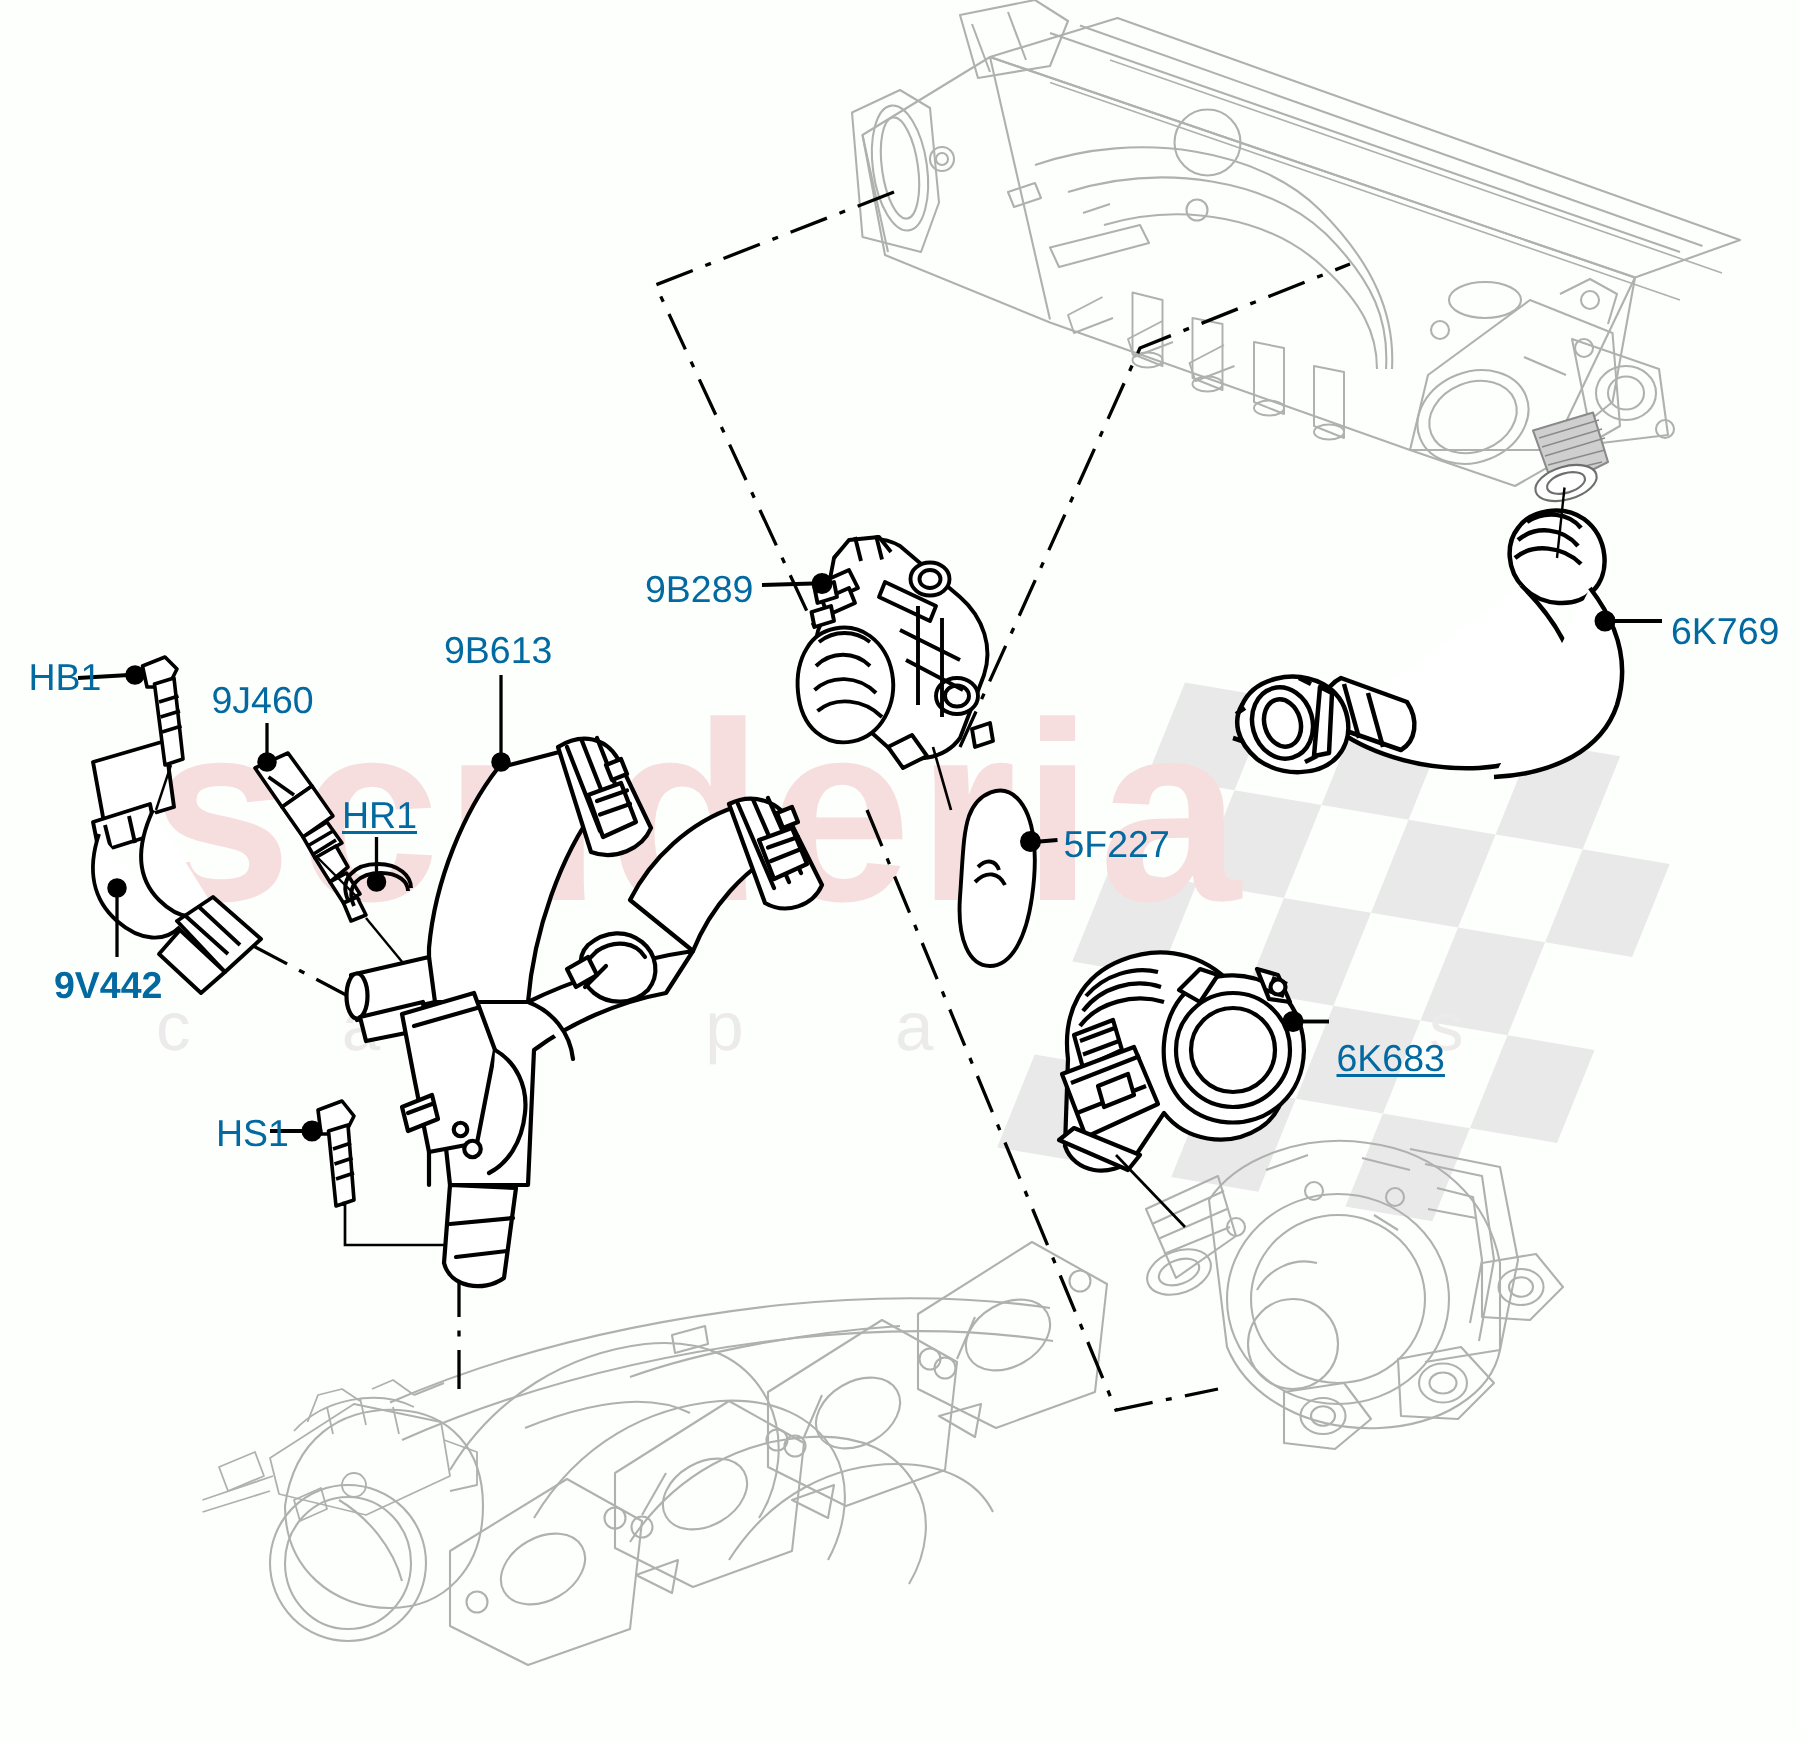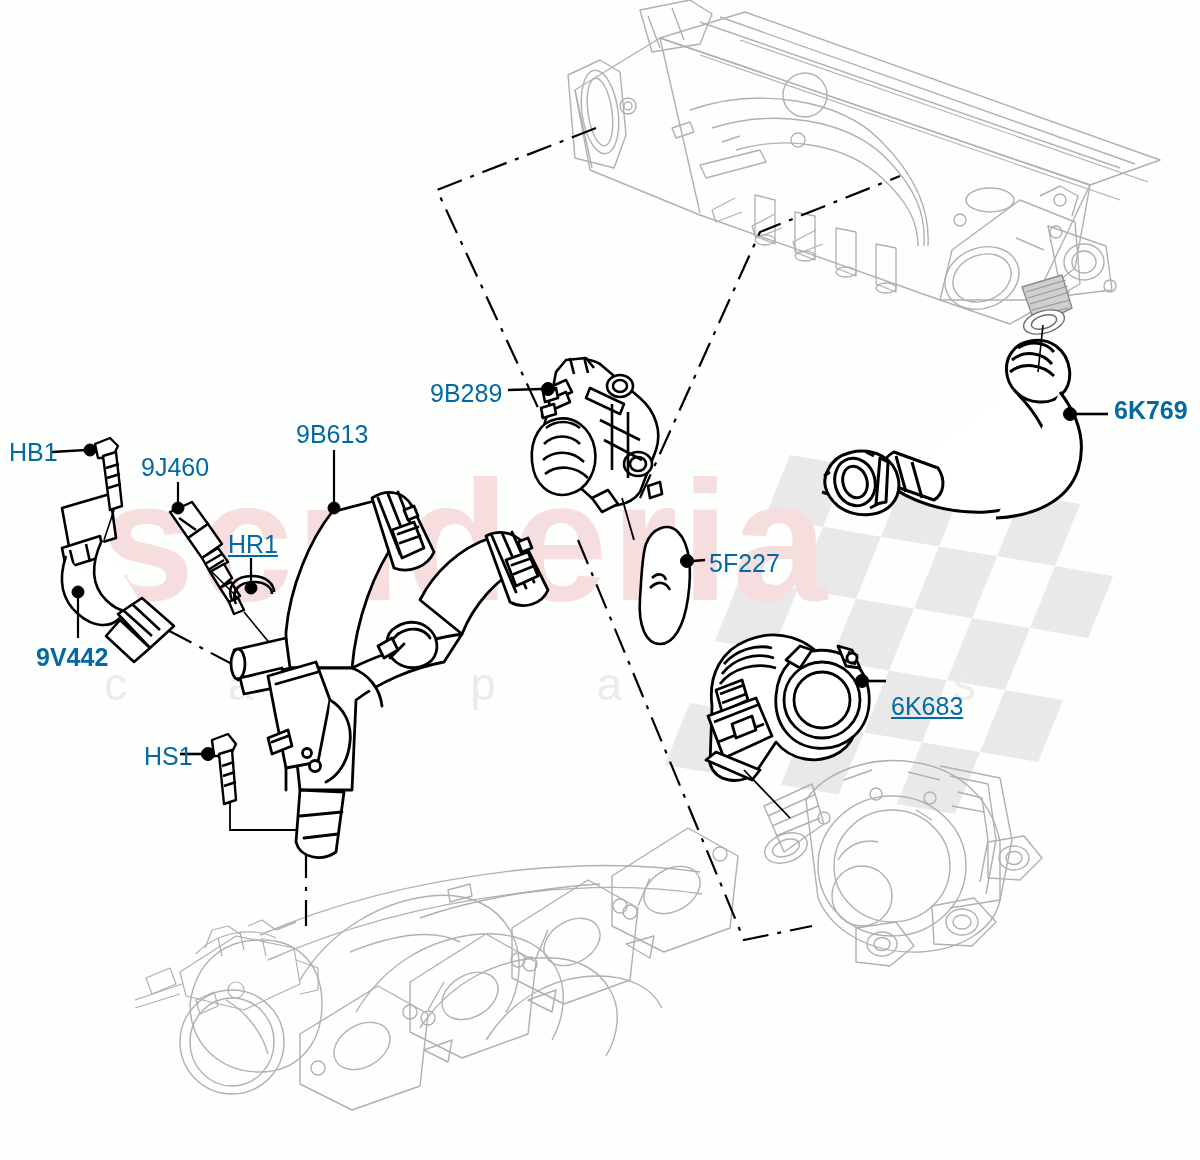--- a/index.html
+++ b/index.html
@@ -458,24 +458,24 @@
         <circle cx="862" cy="681" r="6.5"></circle>
 
     <line x1="78" y1="598" x2="78" y2="638" stroke-width="2.2"></line>
         <circle cx="78" cy="592" r="6"></circle>
 
     <line x1="180" y1="754" x2="202" y2="754" stroke-width="2.6"></line>
         <circle cx="208" cy="754" r="6.5"></circle>
   </g>
 </svg>
 
-<div class="lbl" style="left:9px;   top:440px;">HB1</div>
+<div class="lbl" style="left:19px;   top:440px;">HB1</div>
 <div class="lbl" style="left:141px; top:455px;">9J460</div>
 <div class="lbl" style="left:228px; top:532px;text-decoration:underline;">HR1</div>
 <div class="lbl" style="left:296px; top:422px;text-align:center;">9B613</div>
 <div class="lbl" style="left:430px; top:381px;">9B289</div>
 <div class="lbl" style="left:709px; top:551px;">5F227</div>
-<div class="lbl" style="left:1114px;top:398px;font-weight:bold;">6K769</div>
+<div class="lbl" style="left:1114px;top:409px;">6K769</div>
 <div class="lbl" style="left:891px; top:694px;text-decoration:underline;">6K683</div>
 <div class="lbl" style="left:36px;  top:645px;font-weight:bold;">9V442</div>
 <div class="lbl" style="left:144px; top:744px;">HS1</div>
 
 </div>
 
 </body></html>

